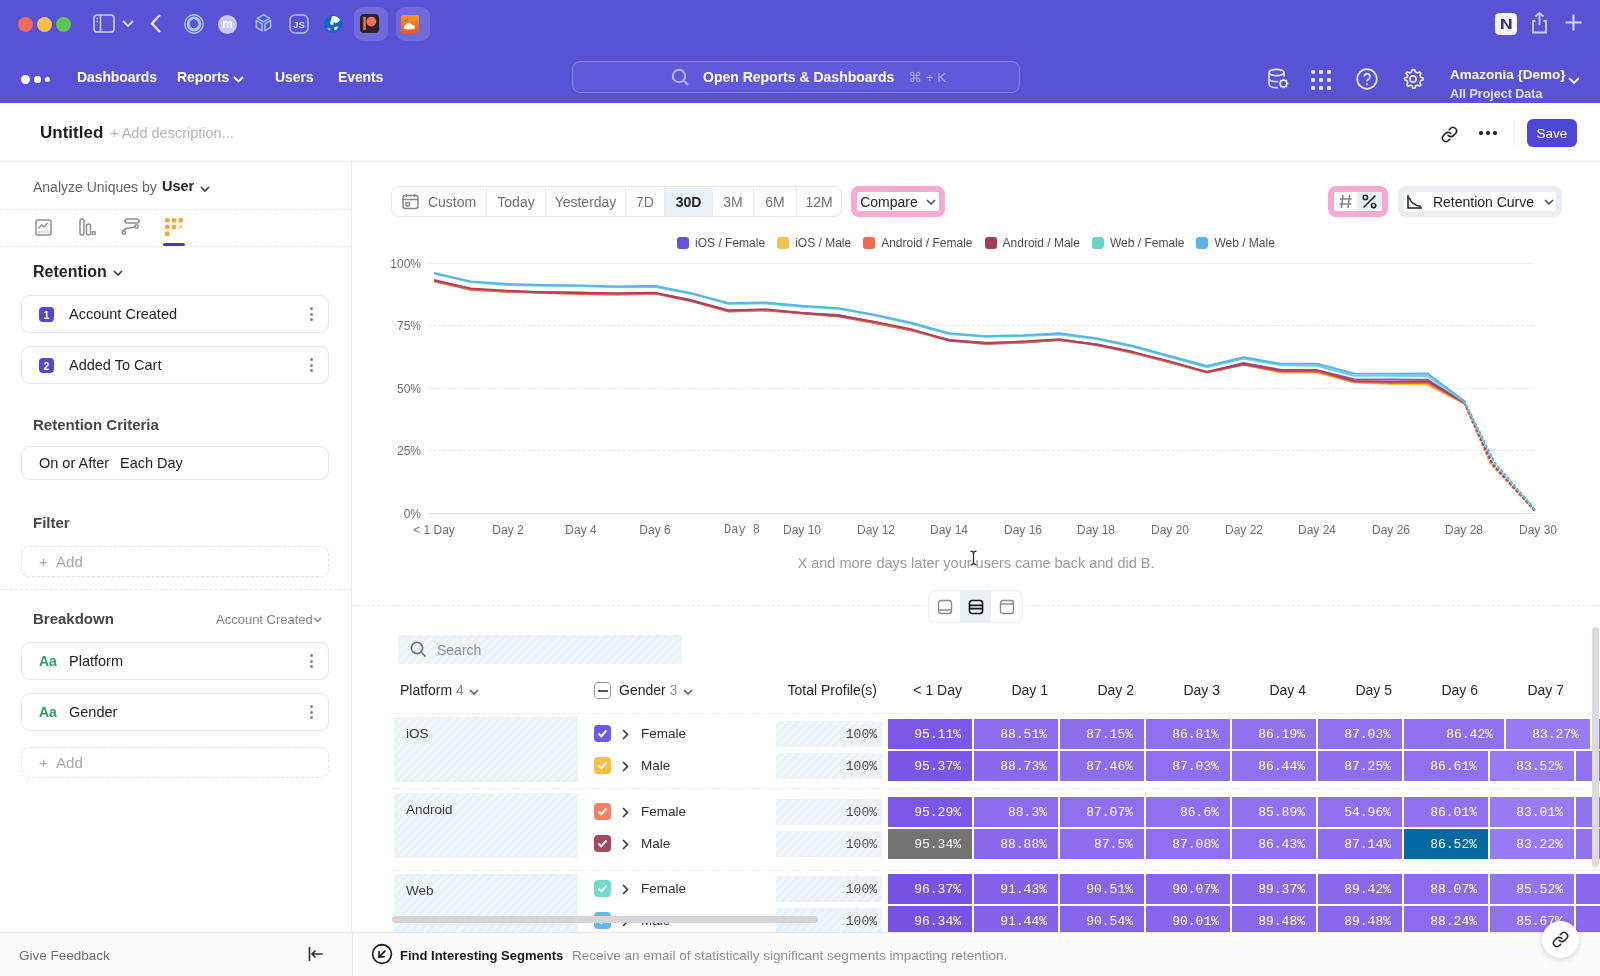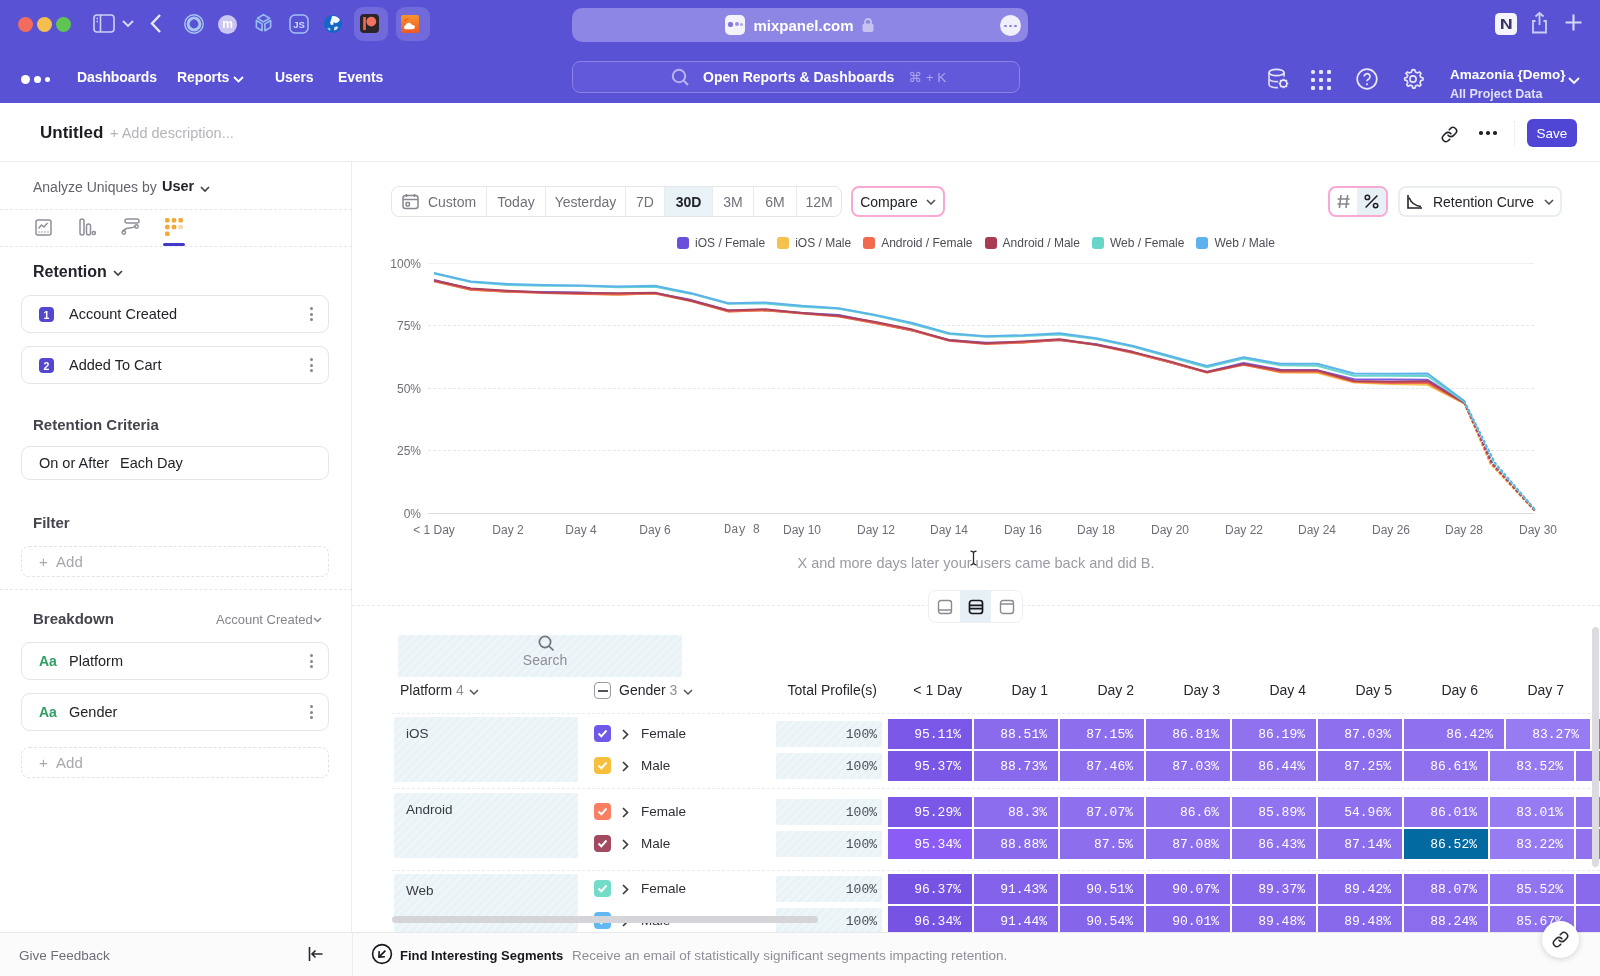--- a/index.html
+++ b/index.html
@@ -31,33 +31,33 @@
 .badge{position:absolute;left:17px;top:11px;width:15px;height:15px;border-radius:4px;background:#5347d0;color:#fff;font-size:10.5px;font-weight:700;display:flex;align-items:center;justify-content:center;}
 .dots3{position:absolute;right:15px;top:50%;transform:translateY(-50%);display:flex;flex-direction:column;gap:2.6px;}.dots3 i{width:3px;height:3px;border-radius:50%;background:#85858f;}
 .dashbox{position:absolute;left:21px;width:308px;height:31px;border:1px dashed #dde3e8;border-radius:8px;box-sizing:border-box;color:#a7a7b0;font-size:14px;display:flex;align-items:center;}
 .aa{font-weight:700;color:#2e9e63;font-size:14px;}
 
 .main{position:absolute;left:352px;top:162px;width:1248px;height:770px;background:#fff;overflow:hidden;}
 .seg{position:absolute;left:39px;top:24px;height:31px;border:1px solid #e4e7ea;border-radius:8px;display:flex;box-sizing:border-box;overflow:hidden;background:#fff;}
 .seg>div{display:flex;align-items:center;justify-content:center;font-size:14px;color:#70707a;border-right:1px solid #e9ecef;box-sizing:border-box;}
 .seg>div:last-child{border-right:none;}
 .seg .sel{background:#e9f2f6;color:#23232a;font-weight:700;}
-.btn{position:absolute;height:31px;border:2px solid #f9a8d4;border-radius:8px;display:flex;align-items:center;justify-content:center;font-size:14px;color:#23232a;box-sizing:border-box;background:#fff;}
+.btn{position:absolute;height:31px;border:6px solid #f9a8d4;border-radius:8px;display:flex;align-items:center;justify-content:center;font-size:14px;color:#23232a;box-sizing:border-box;background:#fff;}
 .legend{position:absolute;top:74px;left:0;width:1248px;display:flex;justify-content:center;gap:12px;font-size:12px;color:#4d4d56;}
 .legend .it{display:flex;align-items:center;gap:6px;}
 .sw{width:12px;height:12px;border-radius:3px;display:inline-block;}
 .ylab{position:absolute;font-size:12px;color:#6e6e78;text-align:right;width:40px;}
 .xlab{position:absolute;font-size:12px;color:#6e6e78;text-align:center;width:60px;top:361px;}
 .gline{position:absolute;left:76px;width:1106px;border-top:1px solid #eef1f3;}
 .glined{position:absolute;left:76px;width:1106px;border-top:1px dashed #dfeaf2;}
 .caption{position:absolute;left:0;top:393px;width:1248px;text-align:center;font-size:14.5px;color:#9a9aa3;}
 .toggles{position:absolute;left:576px;top:428px;height:31px;border:1px solid #eceff2;border-radius:8px;display:flex;overflow:hidden;background:#fff;}
 .toggles>div{width:31px;display:flex;align-items:center;justify-content:center;}
 
-.search{position:absolute;left:46px;top:473px;width:284px;height:42px;border-radius:1px;background:repeating-linear-gradient(135deg,#eef6f9 0 3px,#e9f2f6 3px 6px);display:flex;align-items:center;color:#8e8e98;font-size:14px;flex-direction:column;}
+.search{position:absolute;left:46px;top:473px;width:284px;height:29px;border-radius:1px;background:repeating-linear-gradient(135deg,#eef6f9 0 3px,#e9f2f6 3px 6px);display:flex;align-items:center;color:#8e8e98;font-size:14px;}
 .thead{position:absolute;top:520px;font-size:14px;color:#27272e;font-weight:400;}
 .thead .num{color:#8e8e98;}
 .dayh{position:absolute;top:520px;white-space:nowrap;font-size:14px;color:#27272e;text-align:right;width:80px;}
 .prow{position:absolute;font-family:"Liberation Mono",monospace;font-size:13px;color:#fff;display:flex;}
 .pc{height:30px;display:flex;align-items:center;justify-content:flex-end;padding-right:11px;box-sizing:border-box;margin-right:2px;}
 .plat{position:absolute;left:42px;width:184px;background:repeating-linear-gradient(135deg,#eef6f9 0 3px,#e9f2f6 3px 6px);color:#3a3a42;font-size:13.5px;display:flex;align-items:flex-start;box-sizing:border-box;padding:9px 0 0 12px;border-radius:2px;}
 .cb{position:absolute;width:17px;height:17px;border-radius:4px;display:flex;align-items:center;justify-content:center;}
 .gtxt{position:absolute;font-size:13.5px;color:#2e2e36;}
 .tot{position:absolute;font-family:"Liberation Mono",monospace;font-size:13px;color:#4c4c55;background:repeating-linear-gradient(135deg,#eef6f9 0 3px,#e9f2f6 3px 6px);height:26px;display:flex;align-items:center;justify-content:flex-end;padding-right:5px;box-sizing:border-box;}
 
@@ -118,35 +118,20 @@
         <defs>
           <linearGradient id="sc" x1="0" y1="0" x2="0" y2="1">
             <stop offset="0" stop-color="#f8942d"></stop>
             <stop offset="1" stop-color="#ef5826"></stop>
           </linearGradient>
         </defs>
         <rect x="0" y="0" width="18" height="18" rx="2" fill="url(#sc)"></rect>
         <path d="M3 12.6c.2-1.6.9-2.2 1.6-2.3.5-1.4 1.7-2.5 3.2-2.5 1.5 0 2.8 1 3.3 2.3h.5c1.3 0 2.3.8 2.3 2s-1 2.1-2.3 2.1H4.7c-1 0-1.7-.7-1.7-1.6z" fill="#fff"></path>
         <path d="M4 6l1-1.5M6.5 4.5L7 3.5" stroke="#e8442a" stroke-width="1.2"></path>
       </svg>
-  <div class="addr"><div class="fav">
-          <span style="position:absolute;left:3px;top:7px;width:5px;height:5px;border-radius:2px;background:#7e75e2;"></span>
-          <span style="position:absolute;left:9.5px;top:7px;width:4px;height:4px;border-radius:2px;background:#9790e8;"></span>
-          <span style="position:absolute;right:2.5px;top:8px;width:3px;height:3px;border-radius:1.5px;background:#aaa4ec;"></span>
-        </div>mixpanel.com
-    <svg style="margin-left:7px" width="14" height="16" viewBox="0 0 14 16" fill="none">
-          <rect x="1.5" y="6.5" width="11" height="8.5" rx="2" fill="#c6c2f2"></rect>
-          <path d="M4 7V5a3 3 0 016 0v2" stroke="#c6c2f2" stroke-width="1.8" fill="none"></path>
-        </svg>
-    <div class="dotmenu">
-          <span style="position:absolute;left:4px;top:9.5px;width:2.5px;height:2.5px;border-radius:50%;background:#8a83e4;"></span>
-          <span style="position:absolute;left:9px;top:9.5px;width:2.5px;height:2.5px;border-radius:50%;background:#8a83e4;"></span>
-          <span style="position:absolute;left:14px;top:9.5px;width:2.5px;height:2.5px;border-radius:50%;background:#8a83e4;"></span>
-        </div>
-  </div>
   <svg class="cicon" style="left:1495px;top:13px" width="22" height="22" viewBox="0 0 22 22">
         <rect x="0" y="0" width="22" height="22" rx="4.5" fill="#f5f4fb"></rect>
         <path d="M6 16V6l3 0 5 7.5V6h2.5v10h-3L8.5 8.5V16z" fill="#3b3663"></path>
       </svg>
   <svg class="cicon" style="left:1531px;top:11px" width="17" height="24" viewBox="0 0 17 24" fill="none" stroke="#c9cdf3" stroke-width="1.8">
         <path d="M8.5 2v12M4.5 5.5L8.5 2l4 3.5"></path>
         <path d="M2 11v9.5h13V11" opacity="0"></path>
         <path d="M4.5 10H2v11.5h13V10h-2.5"></path>
       </svg>
   <svg class="cicon" style="left:1564px;top:13px" width="19" height="19" viewBox="0 0 19 19" stroke="#d3d7f5" stroke-width="2.2">
@@ -539,21 +524,21 @@
         <svg width="11" height="9" viewBox="0 0 11 9" fill="none" stroke="#fff" stroke-width="2">
           <path d="M1.5 4.5l2.8 2.8L9.5 1.5"></path>
         </svg>
       </div>
   <svg class="abs" style="left:270px;top:677px" width="7" height="11" viewBox="0 0 7 11" fill="none" stroke="#3c3c44" stroke-width="1.7">
         <path d="M1 1l4.5 4.5L1 10"></path>
       </svg>
   <div class="gtxt" style="left:289px;top:674px;">Male</div>
   <div class="tot" style="left:424px;top:669px;width:106px;">100%</div>
   <div class="prow" style="left:536px;top:667px;">
-        <div class="pc" style="width:84px;background:#8b5cf6;">95.34%</div>
+        <div class="pc" style="width:84px;background:#737373;">95.34%</div>
         <div class="pc" style="width:84px;background:rgb(137,106,236);">88.88%</div>
         <div class="pc" style="width:84px;background:rgb(141,110,237);">87.5%</div>
         <div class="pc" style="width:84px;background:rgb(142,111,238);">87.08%</div>
         <div class="pc" style="width:84px;background:rgb(143,113,238);">86.43%</div>
         <div class="pc" style="width:84px;background:rgb(141,111,238);">87.14%</div>
         <div class="pc" style="width:84px;background:#0369a1;">86.52%</div>
         <div class="pc" style="width:84px;background:rgb(151,123,242);">83.22%</div>
         <div class="pc" style="width:84px;background:rgb(144,114,239);">86.2%</div>
       </div>
   <div class="cb" style="left:242px;top:718px;background:#72dcc8;">

